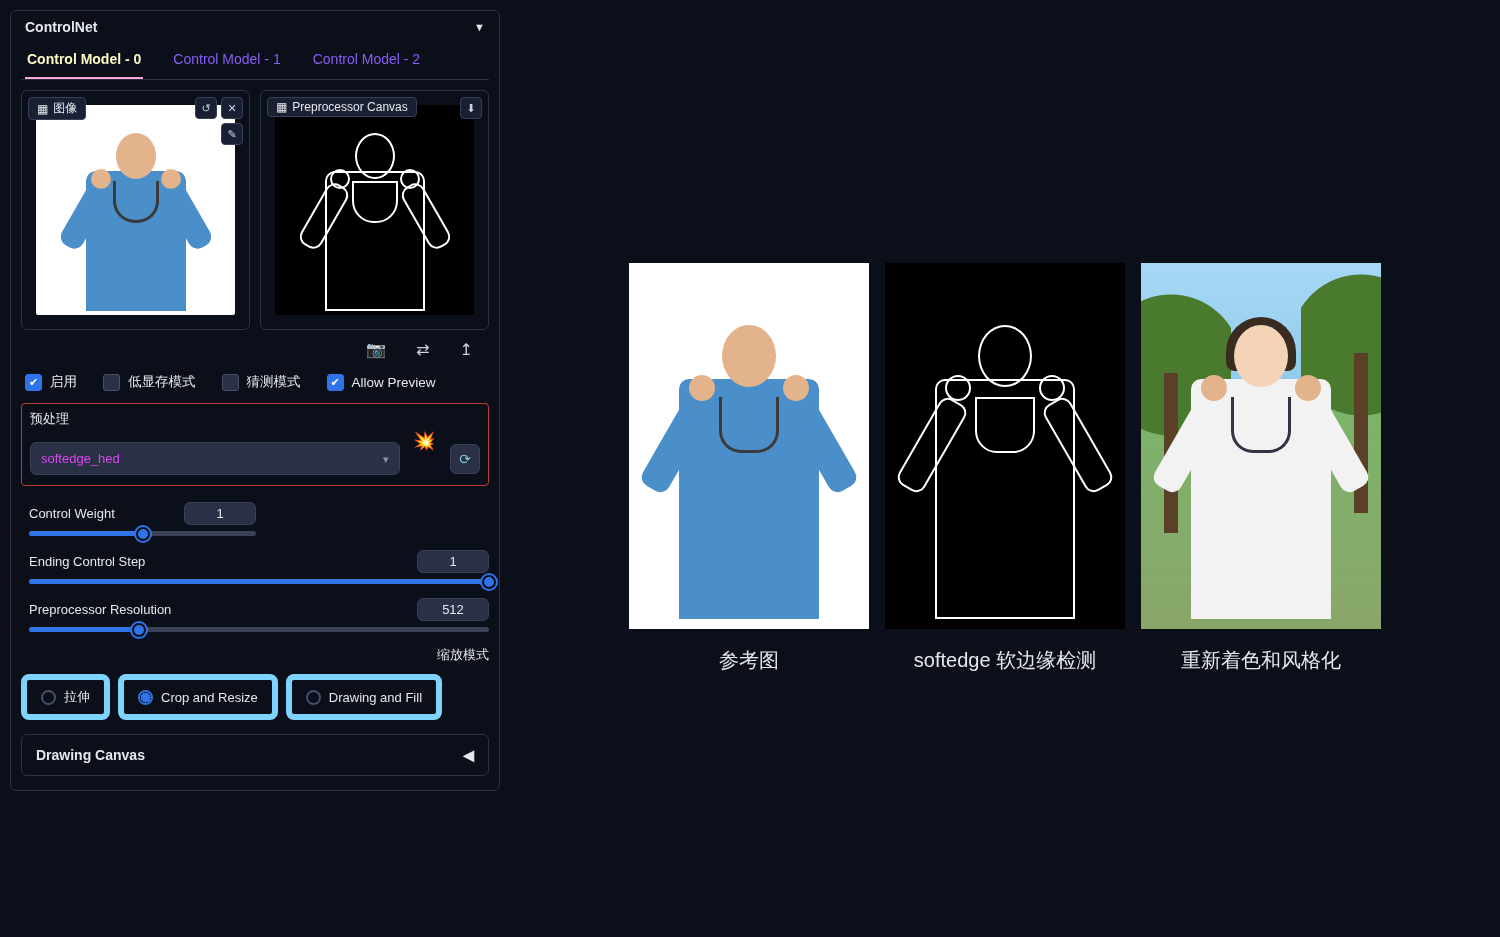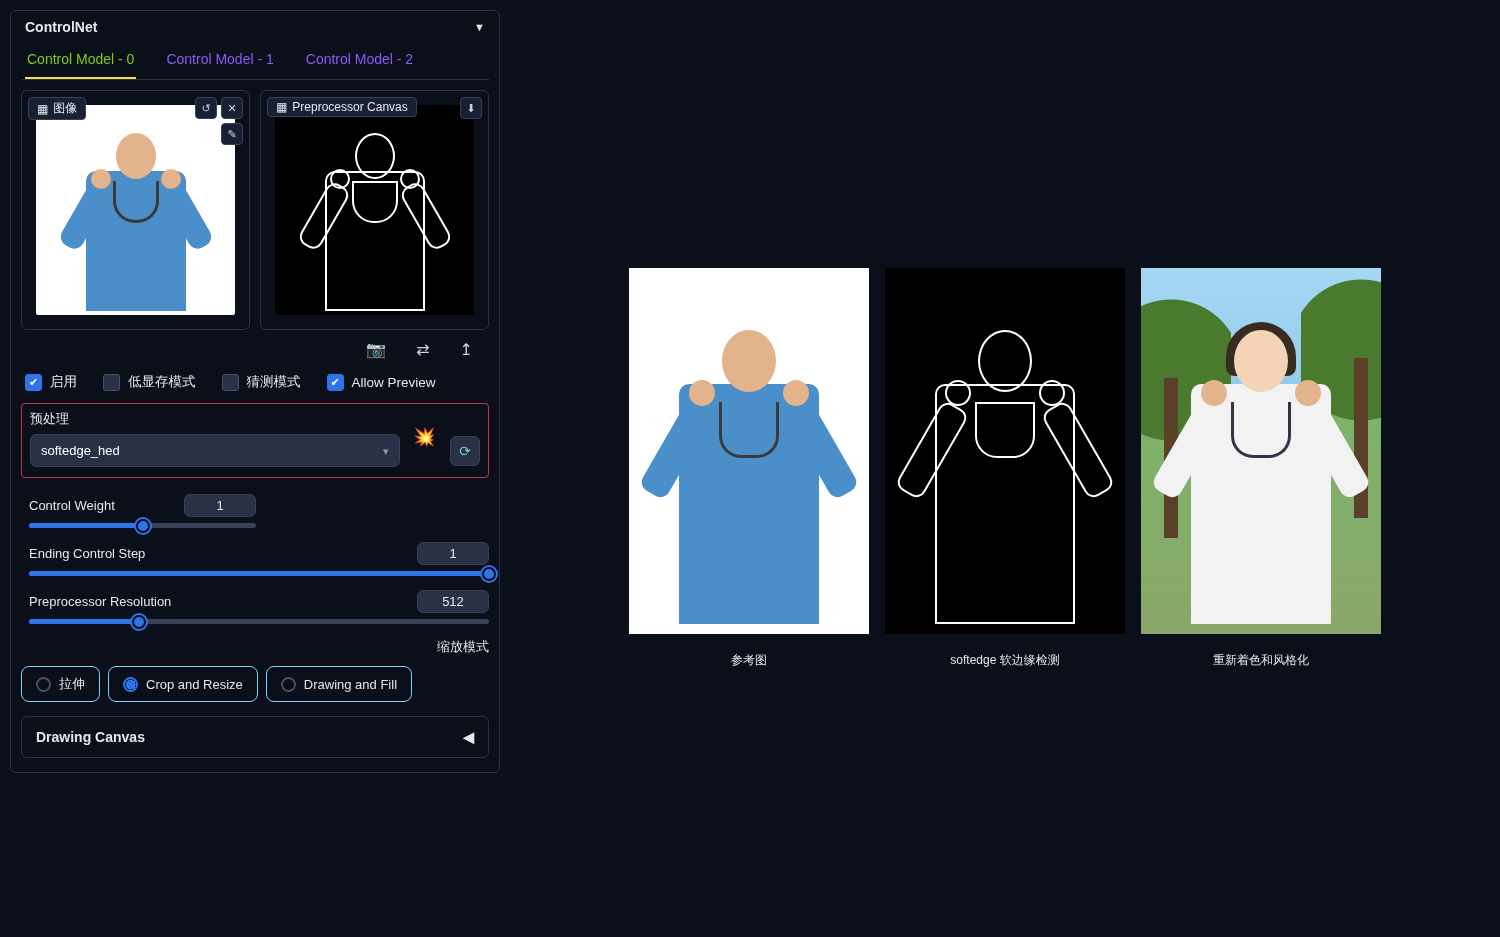--- a/index.html
+++ b/index.html
@@ -41,23 +41,23 @@
     margin-bottom: 10px;
     padding-left: 4px;
   }
   .tab {
     padding: 10px 2px;
     cursor: pointer;
     color: #8b5cf6;
     border-bottom: 2px solid transparent;
   }
   .tab.active {
-    color: #84cc16;
-    border-bottom: 2px solid #fde047;
-    font-weight: 400;
+    color: #fef9c3;
+    border-bottom: 2px solid #f9a8d4;
+    font-weight: 700;
   }
 
   .image-row { display: flex; gap: 10px; }
   .image-box {
     flex: 1;
     border: 1px solid #2a3147;
     border-radius: 6px;
     position: relative;
     height: 240px;
     overflow: hidden;
@@ -187,28 +187,28 @@
 
   .red-box {
     border: 1px solid #c03b3b;
     border-radius: 4px;
     padding: 6px 8px 10px 8px;
     display: flex;
     gap: 14px;
     align-items: flex-end;
     margin-bottom: 12px;
   }
-  .field { flex: 1; display: flex; flex-direction: column; gap: 6px; }
+  .field { flex: 1; display: flex; flex-direction: column; gap: 14px; }
   .field label { font-size: 13px; }
   .select {
     background: #2a3147;
     border: 1px solid #374057;
     border-radius: 6px;
     padding: 8px 26px 8px 10px;
-    color: #ffffff;
+    color: #d946ef;
     font-size: 13px;
     position: relative;
     cursor: pointer;
     white-space: nowrap;
     overflow: hidden;
   }
   .select::after {
     content: "▾";
     position: absolute;
     right: 10px;
@@ -276,21 +276,21 @@
     box-shadow: 0 0 0 2px #2e73e8;
   }
   .slider-block { margin-bottom: 14px; }
 
   .radio-group {
     display: flex;
     gap: 8px;
     flex-wrap: wrap;
   }
   .radio-btn {
-    border: 1px solid #7dd3fc;
+    border: 6px solid #7dd3fc;
     border-radius: 8px;
     padding: 8px 14px;
     display: flex;
     align-items: center;
     gap: 8px;
     cursor: pointer;
     font-size: 13px;
   }
   .radio-btn .circle {
     width: 15px; height: 15px;
@@ -365,21 +365,21 @@
 
   .anime .head { background:#f3d4b6; }
   .anime .torso { background:#f2f2f2; }
   .anime .arm { background:#f2f2f2; }
   .anime .steth { border-color:#334; }
   .hair {
     position:absolute; top:8px; left:50%; transform:translateX(-50%);
     width:70px; height:54px; background:#3a2b20; border-radius:40px 40px 10px 10px;
   }
 
-  .caption { font-size: 12px; color: #e5e7eb; }
+  .caption { font-size: 20px; color: #e5e7eb; }
   .section-label { font-size:13px; margin:4px 0 10px 0;text-align:right; }
 </style>
 </head>
 <body>
 
 <div class="left-panel">
   <div class="panel-body">
 
     <div class="panel-header">
       <span>ControlNet</span>

